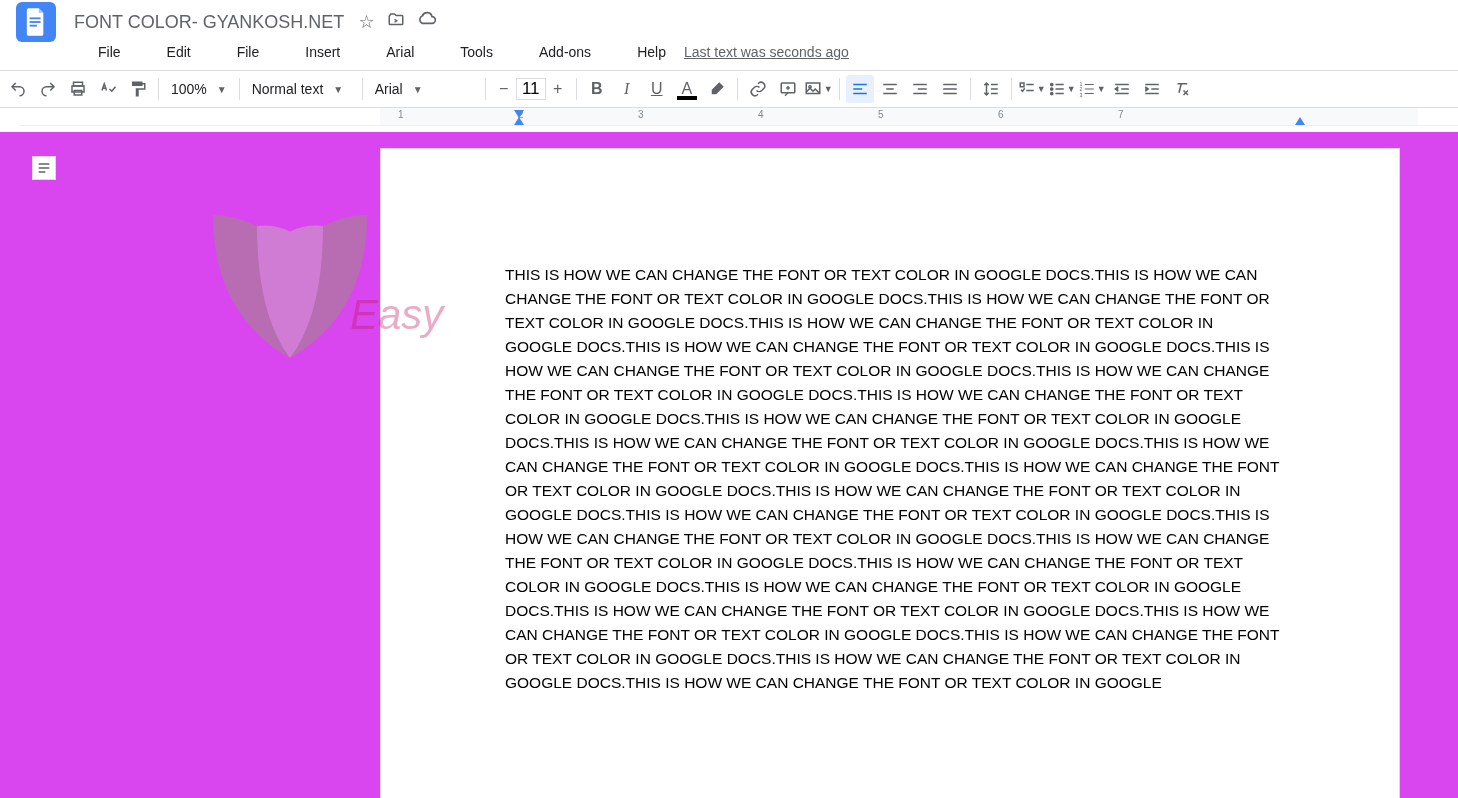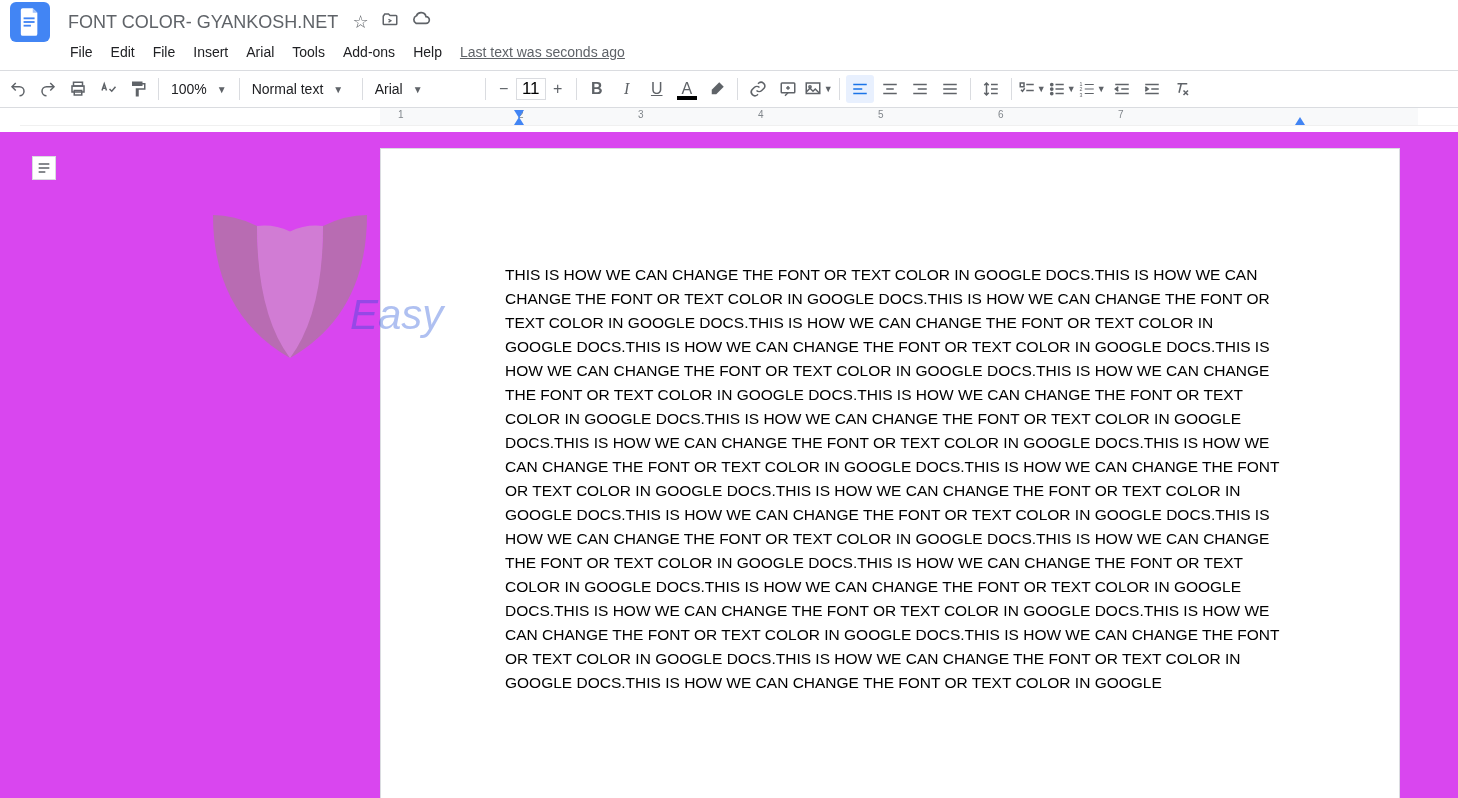--- a/index.html
+++ b/index.html
@@ -1,26 +1,26 @@
 <!DOCTYPE html>
 <html><head>
 <meta charset="utf-8">
 <style>
 * { margin:0; padding:0; box-sizing:border-box; font-family:Arial,sans-serif; }
 body { background:#fff; width:1458px; height:798px; overflow:hidden; position:relative; }
 
-.titlebar { display:flex; align-items:center; padding:8px 10px 0 10px; height:36px; }
+.titlebar { display:flex; align-items:center; padding:8px 10px 0 16px; height:36px; }
 .doc-logo { width:40px; height:40px; background:#4285f4; border-radius:6px; display:flex; align-items:center; justify-content:center; margin-right:12px; }
 .doc-logo svg { width:22px; height:28px; }
 .doc-title { font-size:18px; color:#5f6368; padding:2px 6px; }
 .title-icons { margin-left:8px; display:flex; gap:12px; color:#5f6368; }
 .title-icons span { cursor:pointer; font-size:18px; }
 
 .menubar { display:flex; align-items:center; padding:4px 0 6px 62px; gap:2px; font-size:14px; color:#202124; }
-.menubar .mitem { padding:4px 8px; cursor:pointer; border-radius:4px; }
+.menubar .mitem { padding:4px 8px; cursor:pointer; border-radius:4px;margin-left:28px; }
 .last-edit { margin-left:8px; color:#5f6368; text-decoration:underline; cursor:pointer; }
 
 .toolbar { display:flex; align-items:center; height:38px; border-top:1px solid #dadce0; border-bottom:1px solid #dadce0; padding:0 4px; gap:2px; color:#5f6368; }
 .tbtn { min-width:28px; height:28px; display:flex; align-items:center; justify-content:center; cursor:pointer; border-radius:3px; font-size:16px; }
 .tbtn.active { background:#e8f0fe; color:#1a73e8; }
 .sep { width:1px; height:22px; background:#dadce0; margin:0 4px; }
 .dropdown { display:flex; align-items:center; padding:0 6px; height:28px; cursor:pointer; font-size:14px; color:#202124; gap:4px; }
 .dropdown .arrow { font-size:10px; color:#5f6368; margin-left:6px; }
 .fontsize { display:flex; align-items:center; }
 .fontsize input { width:30px; height:22px; text-align:center; border:1px solid #dadce0; font-size:17px; }
@@ -36,21 +36,21 @@
 .marker-up { border-left:5px solid transparent; border-right:5px solid transparent; border-bottom:8px solid #4285f4; bottom:0; }
 
 .workspace { position:absolute; top:132px; left:0; right:0; bottom:0; background:#d946ef; overflow:hidden; }
 .outline-btn { position:absolute; left:32px; top:24px; width:24px; height:24px; border:1px solid #dadce0; display:flex; align-items:center; justify-content:center; color:#5f6368; cursor:pointer; background:#fff;}
 .page { position:absolute; left:380px; top:16px; width:1020px; min-height:1200px; background:#fff; border:1px solid #dadce0; padding:114px 116px 40px 124px; }
 .page-text { font-size:15.5px; line-height:24px; color:#000; font-family:Arial; }
 
 .watermark { position:absolute; top:140px; left:180px; width:1280px; height:260px; pointer-events:none; opacity:0.35; display:flex; align-items:center; }
 .wm-logo { width:220px; height:200px; }
 .wm-text { font-size:120px; color:#888; font-weight:300; margin-left:-10px; letter-spacing:-4px;}
-.wm-easy { font-size:42px; color:#1d4ed8; font-style:italic; margin-left:-50px; margin-top:90px;}
+.wm-easy { font-size:42px; color:#be185d; font-style:italic; margin-left:-50px; margin-top:90px;}
 
 .vruler { position:absolute; left:0; top:132px; width:18px; bottom:0; background:#f8f9fa; }
 </style>
 </head>
 <body>
 
 <div class="titlebar">
   <div class="doc-logo">
     <svg viewBox="0 0 24 30">
         <path fill="#fff" d="M4 0h11l5 5v23a2 2 0 0 1-2 2H4a2 2 0 0 1-2-2V2a2 2 0 0 1 2-2z"></path>

